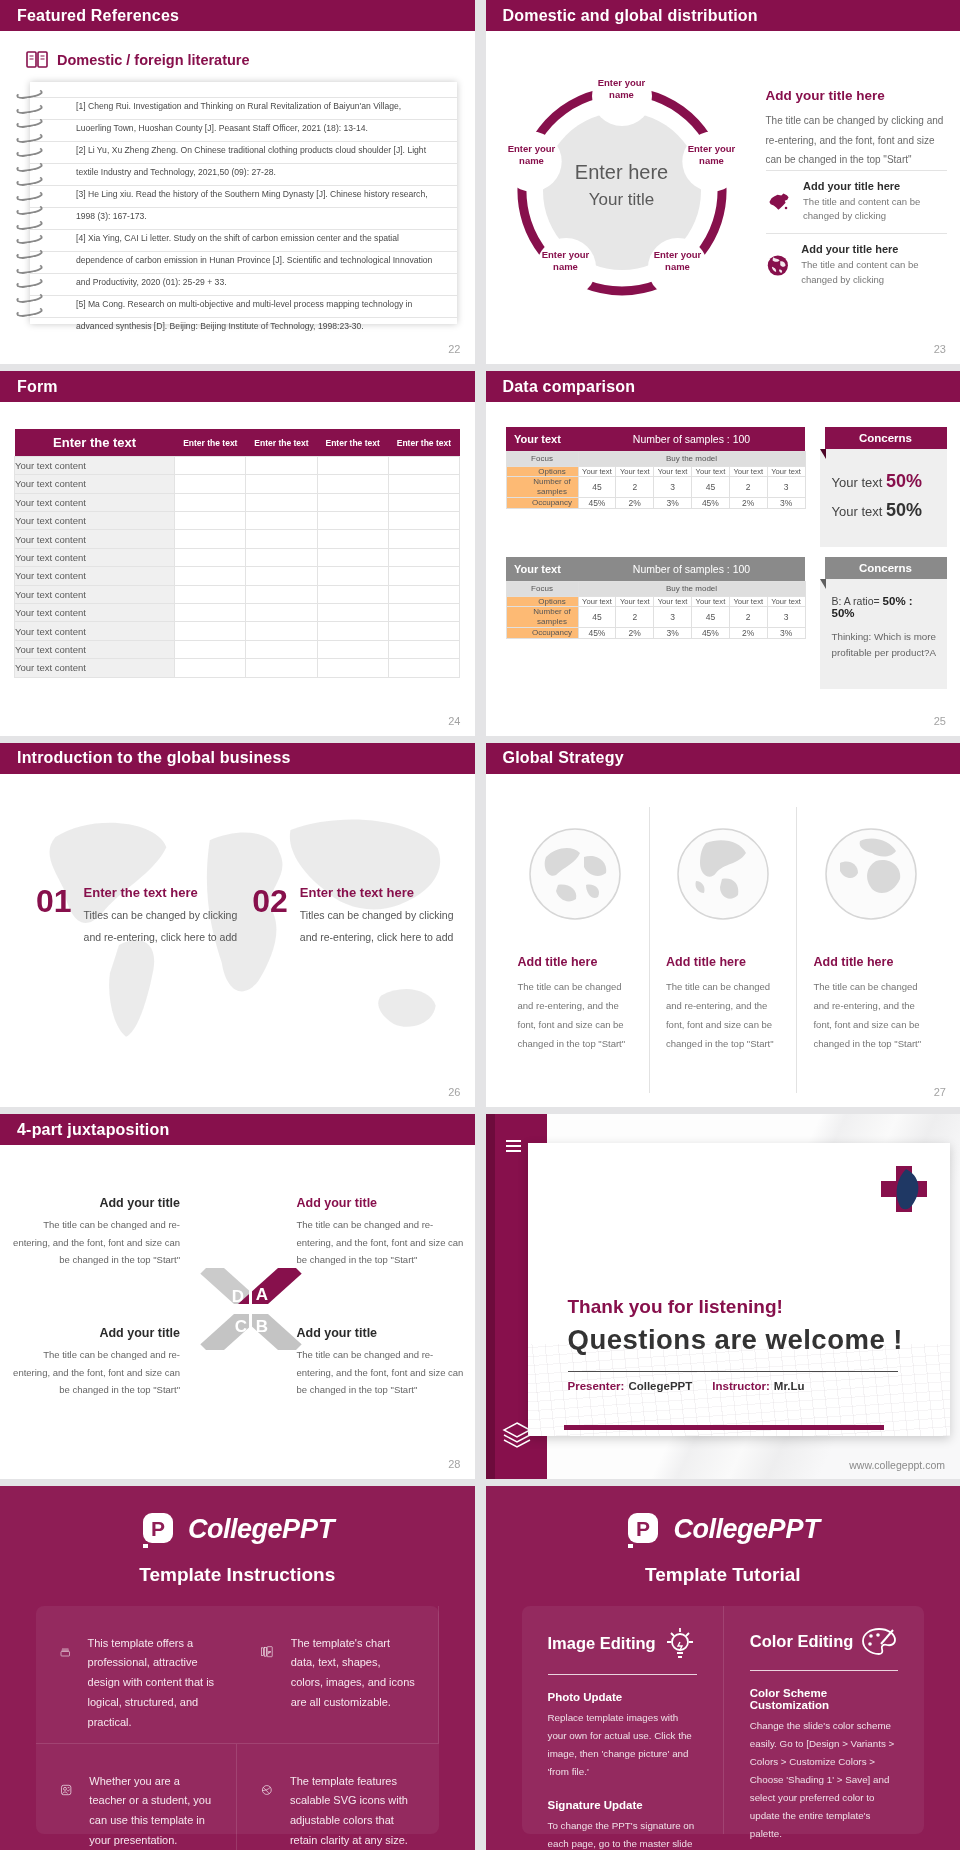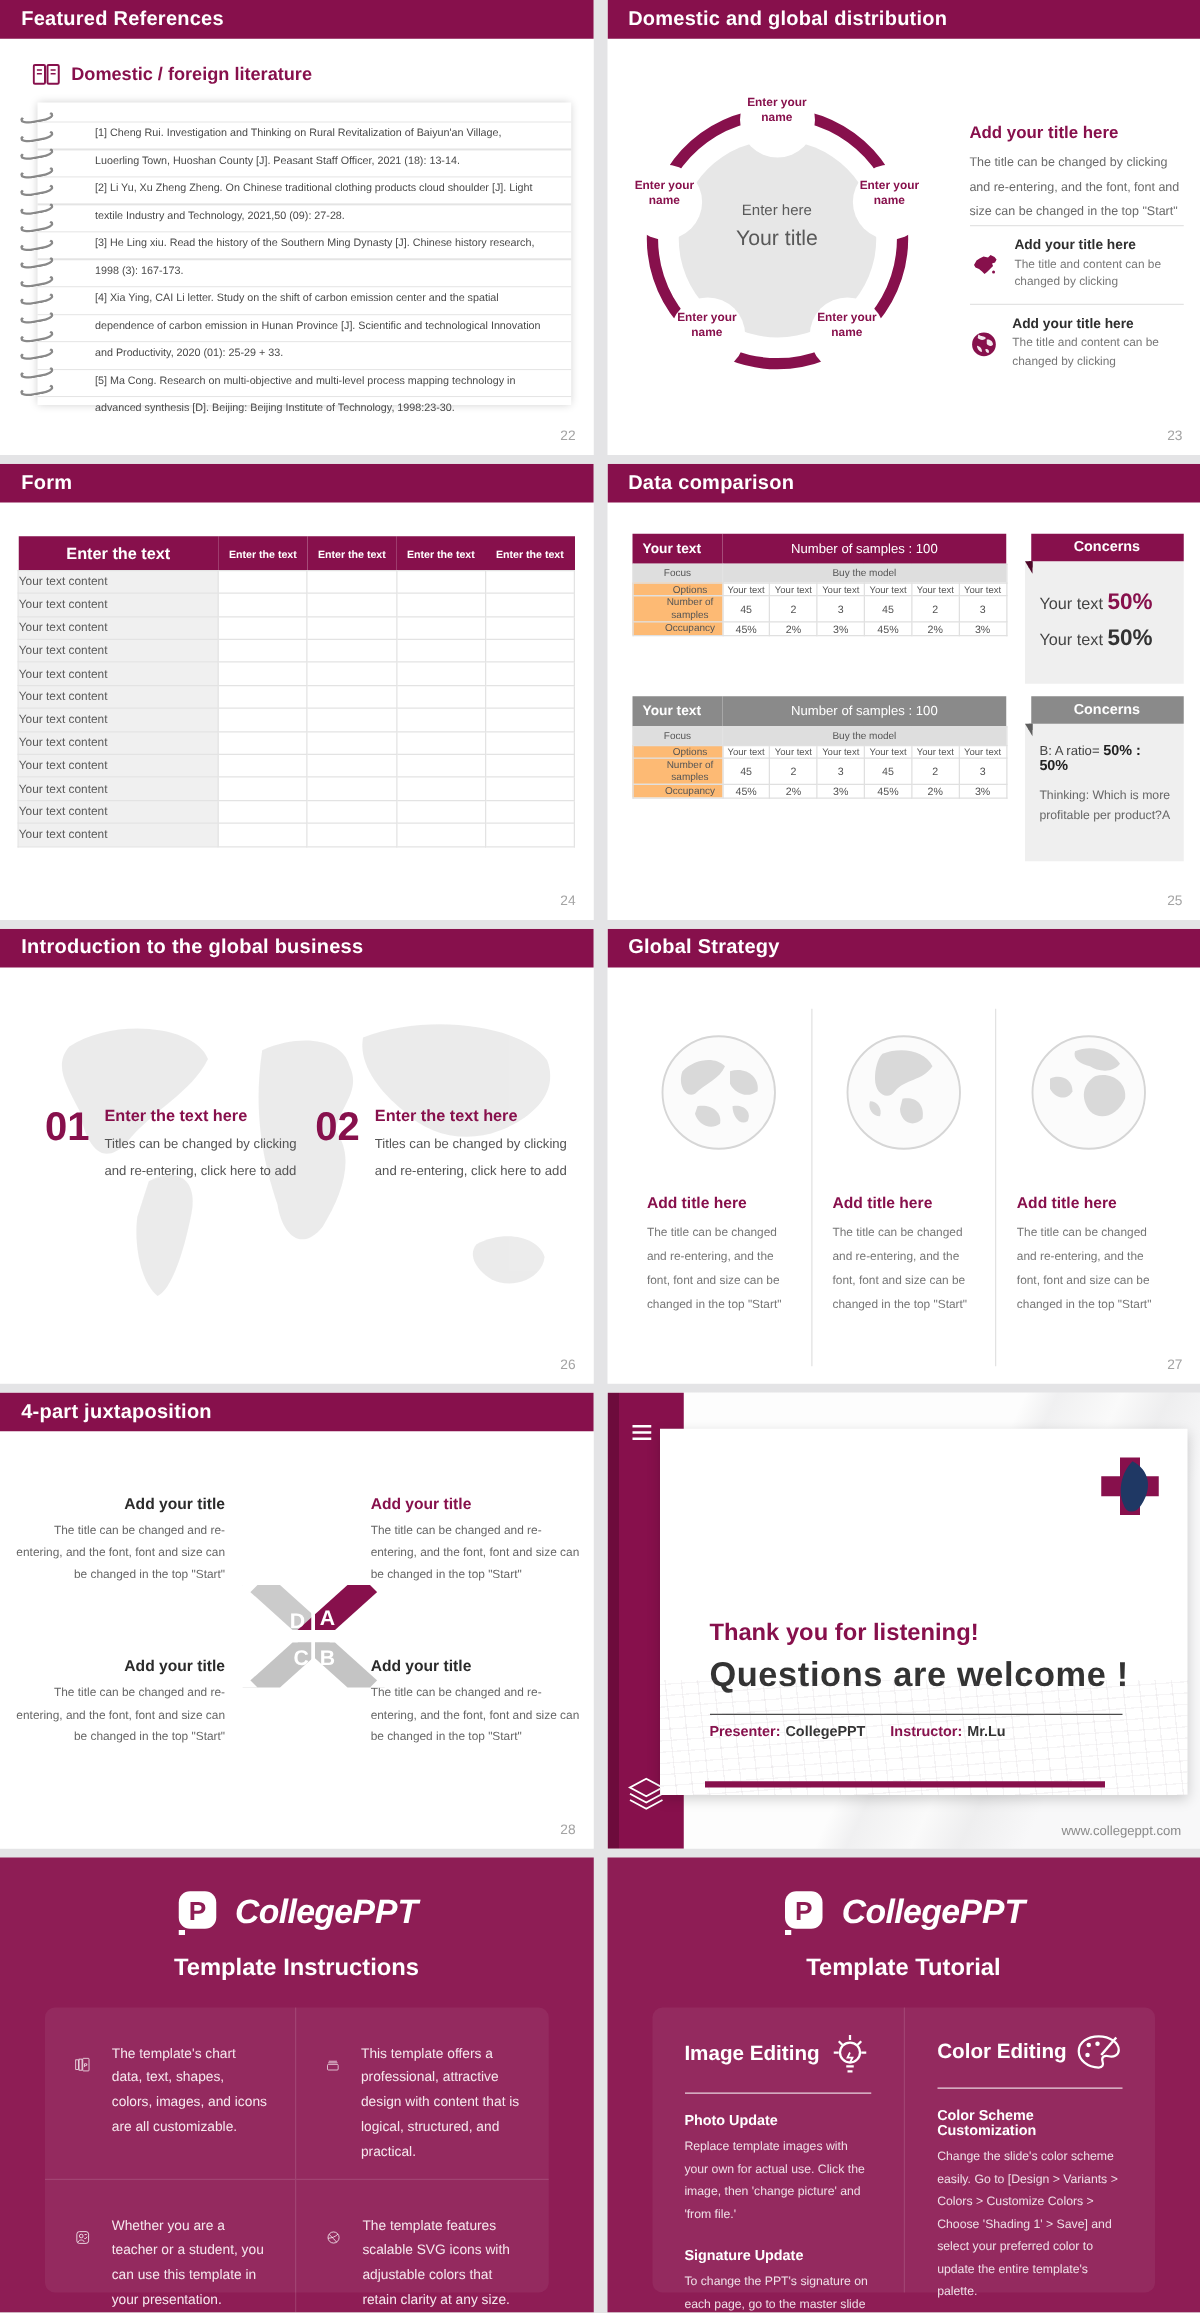--- a/index.html
+++ b/index.html
@@ -22,25 +22,25 @@
   .s22-paper p { font-size: 8.6px; color: #4a4a4a; line-height: 22px; }
   .s22-rail { position: absolute; left: 16px; top: 90px; bottom: 48px; width: 34px;
               display: flex; flex-direction: column; justify-content: space-between; z-index: 2; }
   .coil { width: 27px; height: 8px; border: 2.5px solid #757575; border-radius: 50% / 65%;
           border-top-color: transparent; transform: rotate(-10deg); opacity: .85; }
 
   
   .s23-diagram { position: absolute; left: 6px; top: 66px; width: 260px; height: 252px; }
   .s23-center { position: absolute; left: 55px; top: 95px; width: 150px; text-align: center;
                 color: #595959; }
-  .s23-center .l1 { font-size: 12px; }
+  .s23-center .l1 { font-size: 20px; }
   .s23-center .l2 { font-size: 17px; margin-top: 6px; }
   .s23-node { position: absolute; width: 60px; text-align: center; color: #87104C;
               font-weight: 700; font-size: 9.5px; line-height: 1.3; }
-  .s23-right { position: absolute; left: 290px; right: 13px; top: 88px; margin-top: 10px; }
+  .s23-right { position: absolute; left: 280px; right: 13px; top: 88px; }
   .s23-rtitle { color: #87104C; font-weight: 700; font-size: 13.5px; }
   .s23-rbody { margin-top: 8px; font-size: 10px; color: #6a6a6a; line-height: 1.95; }
   .s23-item { display: flex; align-items: center; gap: 12px; padding: 9px 0; border-top: 1px solid #e3e3e3; }
   .s23-item:first-of-type { margin-top: 12px; }
   .s23-ititle { font-weight: 700; font-size: 11px; color: #2e2e2e; }
   .s23-ibody { font-size: 9.5px; color: #777; line-height: 1.55; margin-top: 3px; }
 
   
   .s24-table { position: absolute; left: 14px; right: 14px; top: 58px; border-collapse: collapse; width: 446px; }
   .s24-table th { background: #87104C; color: #fff; height: 27px; font-weight: 700; }
@@ -612,39 +612,39 @@
       <svg width="36" height="36" viewBox="0 0 36 36">
         <rect x="3" y="1" width="30" height="30" rx="9" fill="#fff"></rect>
         <text x="18" y="24" text-anchor="middle" font-family="Liberation Sans, sans-serif" font-weight="bold" font-size="21" fill="#8E1D55">P</text>
         <rect x="3" y="32" width="5" height="4" fill="#fff"></rect>
       </svg>
       <div class="wordmark"><span>College</span><span class="ppt">PPT</span></div>
     </div>
     <div class="m-heading">Template Instructions</div>
     <div class="panel">
       <div class="s30-grid">
+        <div class="s30-cell bdr-b">
+          <svg width="42" height="40" viewBox="0 0 42 40">
+            <g fill="none" stroke="#fff" stroke-width="2.2">
+              <path d="M8,8 h26 M6,13 h30"></path>
+              <rect x="4" y="18" width="34" height="18" rx="3"></rect>
+            </g>
+          </svg>
+          <div class="s30-text">This template offers a professional, attractive design with content that is logical, structured, and practical.</div>
+        </div>
         <div class="s30-cell bdr-r bdr-b">
           <svg width="42" height="40" viewBox="0 0 42 40">
             <g fill="none" stroke="#fff" stroke-width="2">
               <rect x="2" y="6" width="7" height="26"></rect>
                 <rect x="11" y="4" width="8" height="30"></rect>
               <rect x="21" y="2" width="17" height="34" rx="2"></rect>
             </g>
             <text x="29" y="26" text-anchor="middle" font-family="Liberation Sans, sans-serif" font-weight="bold" font-size="14" fill="#fff">P</text>
           </svg>
           <div class="s30-text">The template's chart data, text, shapes, colors, images, and icons are all customizable.</div>
-        </div>
-        <div class="s30-cell bdr-b">
-          <svg width="42" height="40" viewBox="0 0 42 40">
-            <g fill="none" stroke="#fff" stroke-width="2.2">
-              <path d="M8,8 h26 M6,13 h30"></path>
-              <rect x="4" y="18" width="34" height="18" rx="3"></rect>
-            </g>
-          </svg>
-          <div class="s30-text">This template offers a professional, attractive design with content that is logical, structured, and practical.</div>
         </div>
         <div class="s30-cell bdr-r">
           <svg width="42" height="40" viewBox="0 0 42 40">
             <g fill="none" stroke="#fff" stroke-width="2.2">
               <rect x="5" y="4" width="32" height="32" rx="7"></rect>
               <circle cx="17" cy="16" r="5"></circle>
               <path d="M9,32 C10,25 24,25 25,32"></path>
               <path d="M26,12 h6"></path>
               <path d="M25,21 l3,3 5,-6"></path>
             </g>

